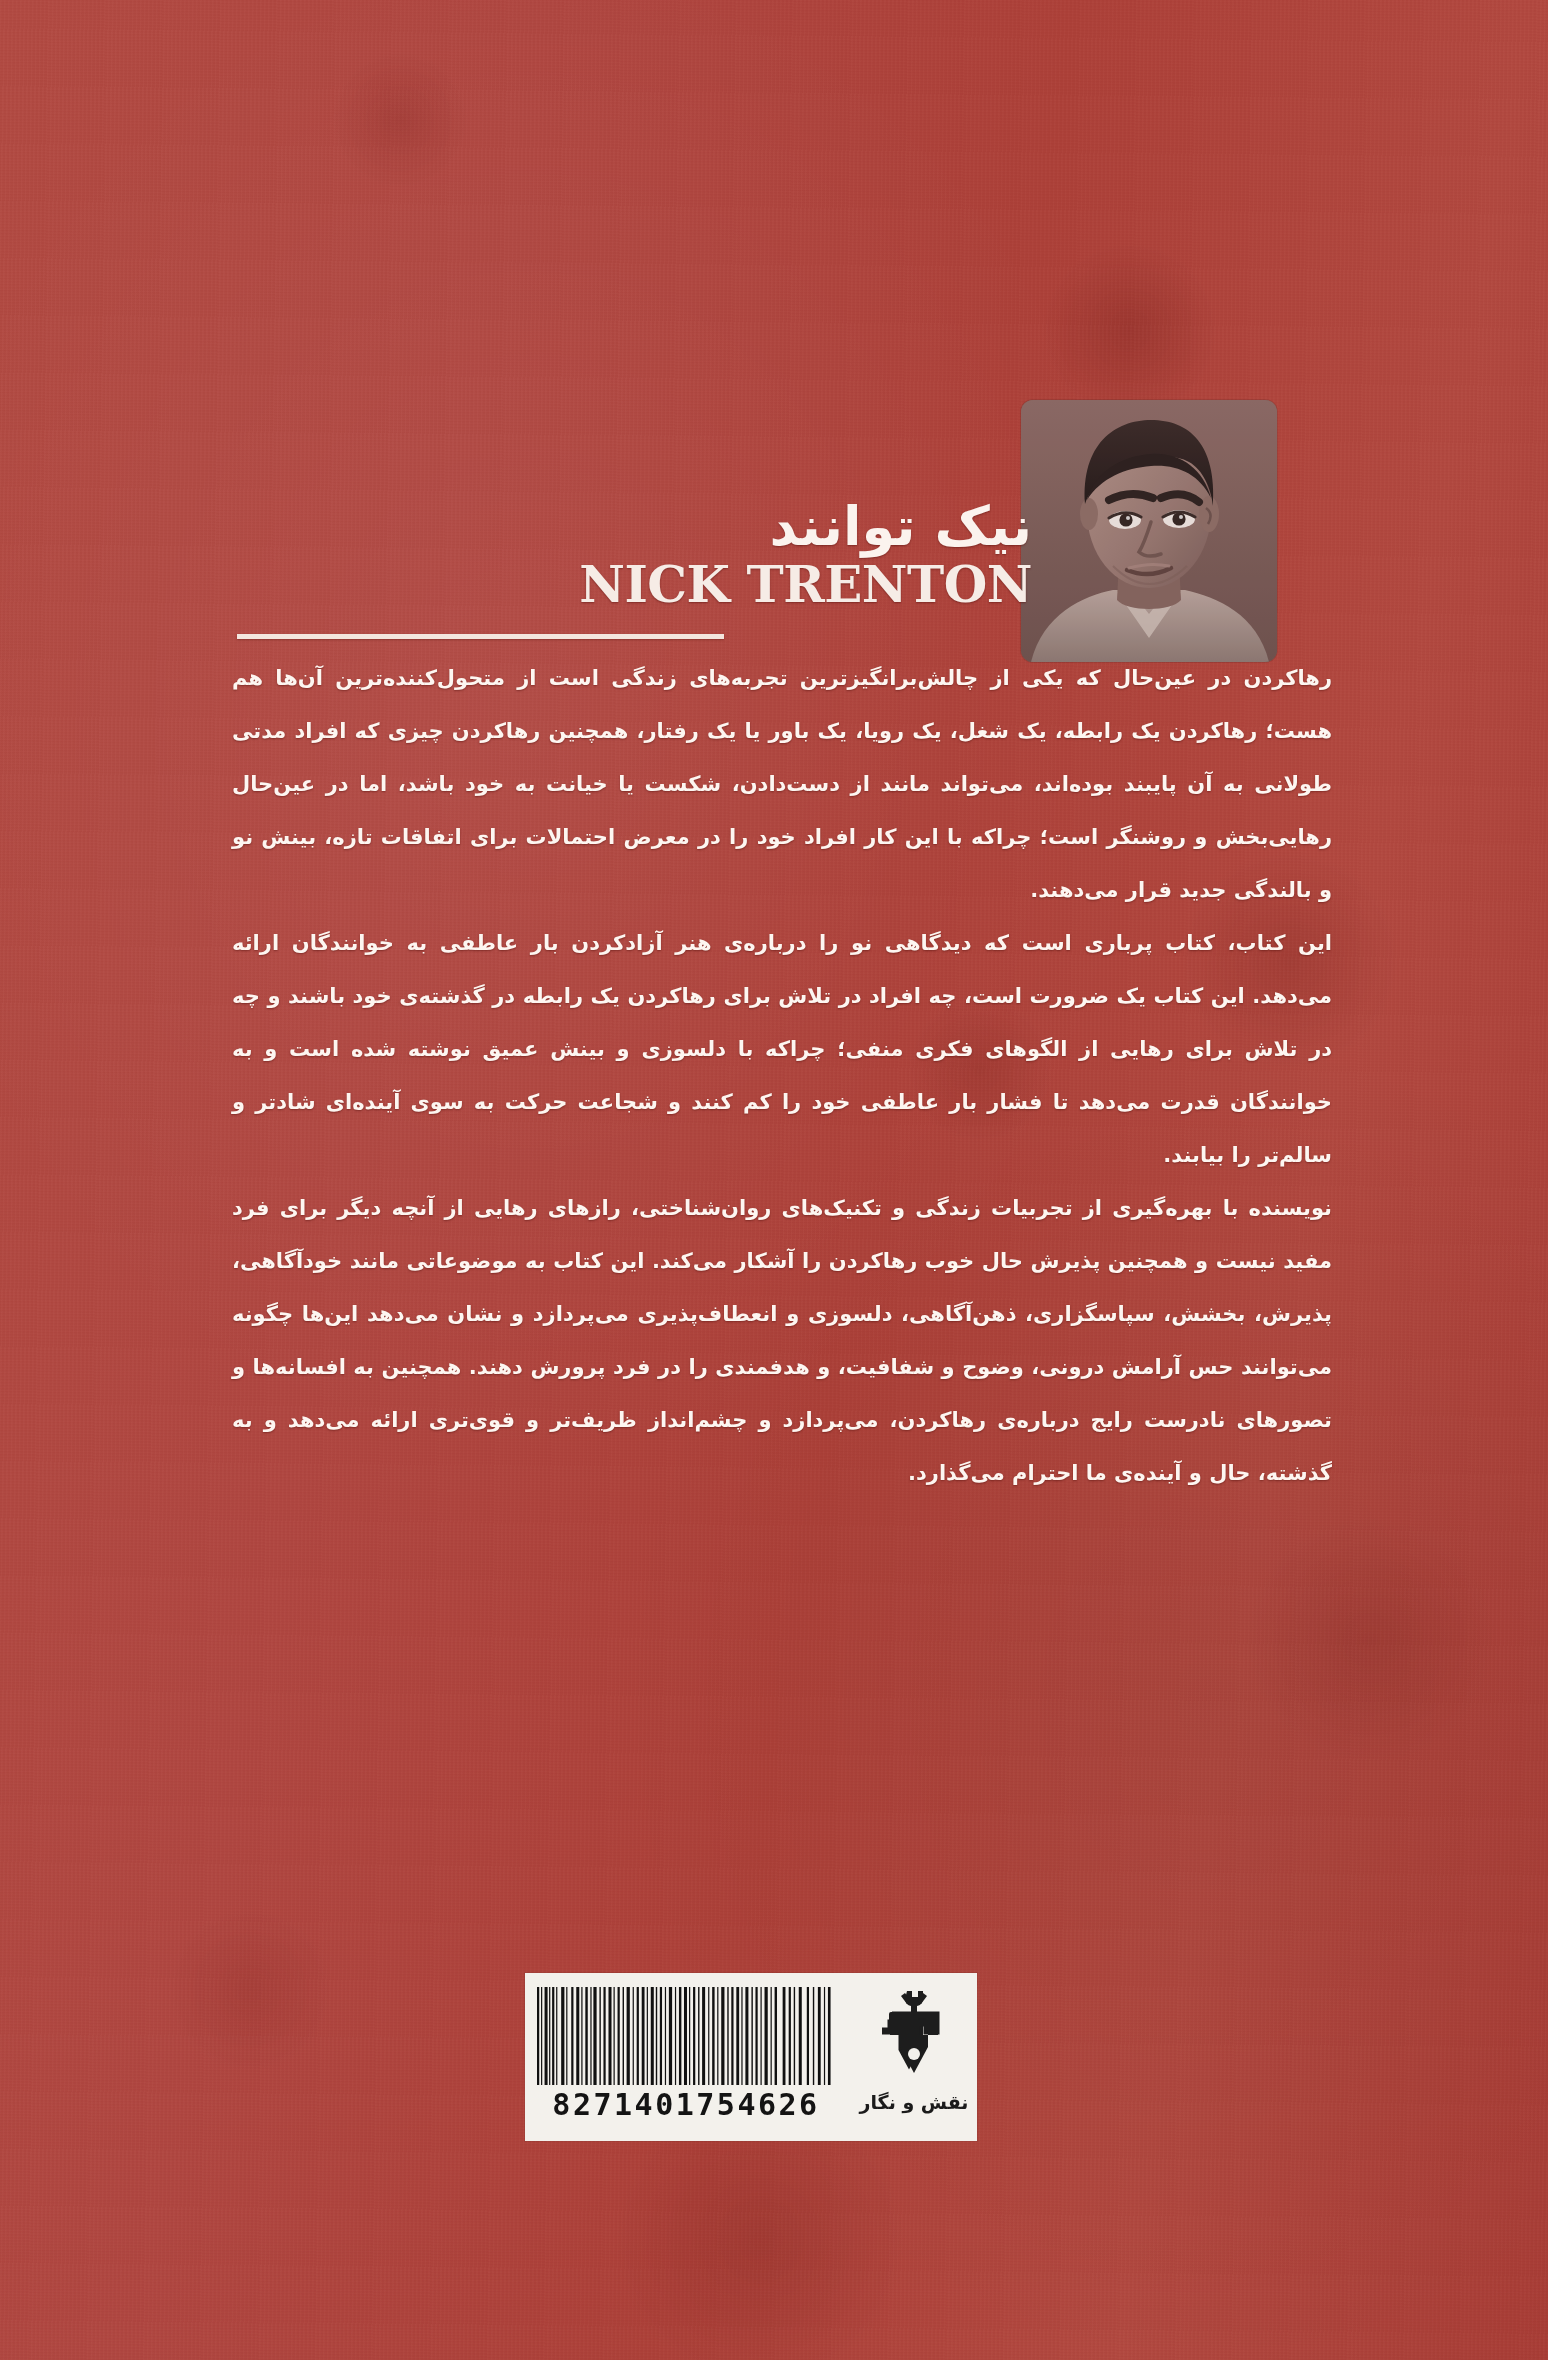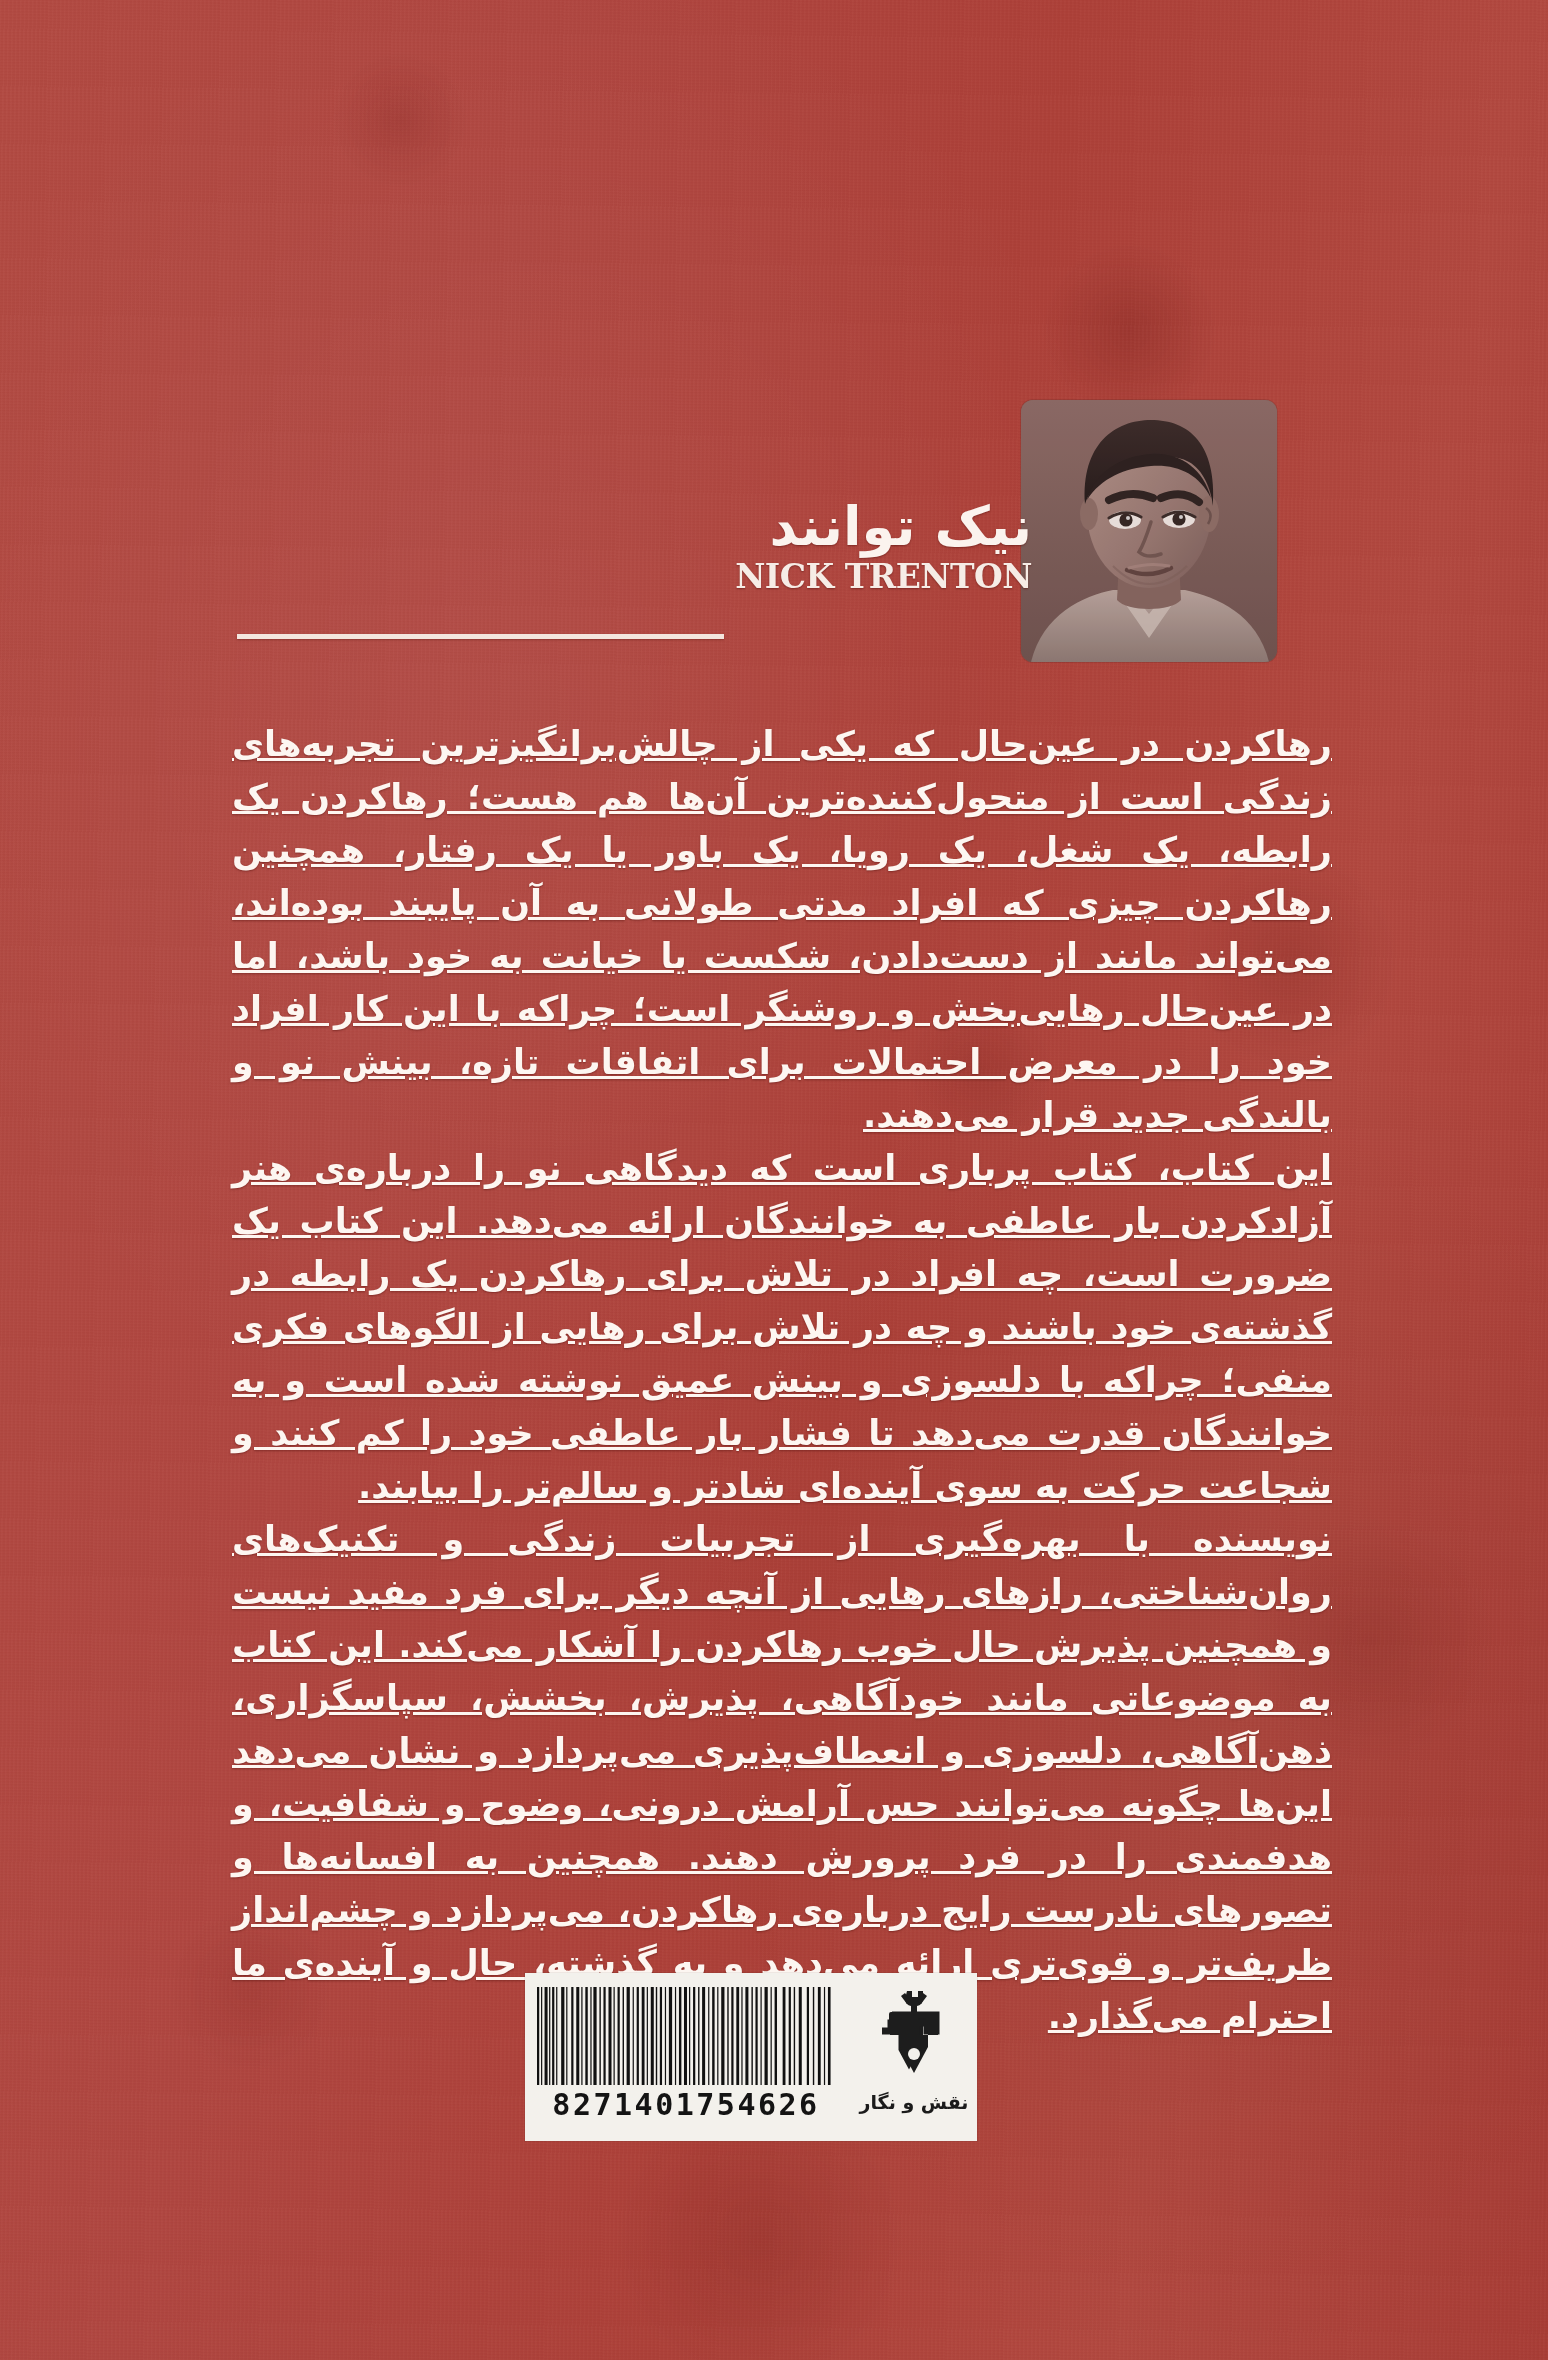--- a/index.html
+++ b/index.html
@@ -80,21 +80,21 @@
     font-weight: 700;
     color: #fbf3ee;
     letter-spacing: 0px;
     text-shadow: 0 1px 2px rgba(90,20,16,0.55);
     direction: rtl;
     white-space: nowrap;
   }
   .author-en {
     margin-top: 6px;
     font-family: "DejaVu Serif", "Liberation Serif", serif;
-    font-size: 33px;
+    font-size: 50px;
     font-weight: 700;
     letter-spacing: -0.5px;
     color: #f6ece6;
     direction: ltr;
     text-align: right;
     text-shadow: 0 1px 2px rgba(90,20,16,0.55);
     white-space: nowrap;
   }
 
   .author-rule {
@@ -105,32 +105,31 @@
     height: 5px;
     background: #f3e6de;
     z-index: 5;
     box-shadow: 0 1px 2px rgba(90,20,16,0.4);
   }
 
   
   .blurb {
     position: absolute;
     left: 232px;
-    top: 718px;
+    top: 652px;
     width: 1100px;
     z-index: 5;
     direction: rtl;
     text-align: justify;
     text-align-last: right;
     color: #fdf6f1;
-    font-size: 35px;
+    font-size: 21px;
     line-height: 53px;
     font-weight: 600;
     text-shadow: 0 1px 2px rgba(92,22,18,0.55);
-    text-decoration: underline;
   }
   .blurb p { margin: 0 0 0 0; }
   .blurb p + p { margin-top: 0px; }
 
   
   .barcode-panel {
     position: absolute;
     left: 525px;
     top: 1973px;
     width: 452px;

